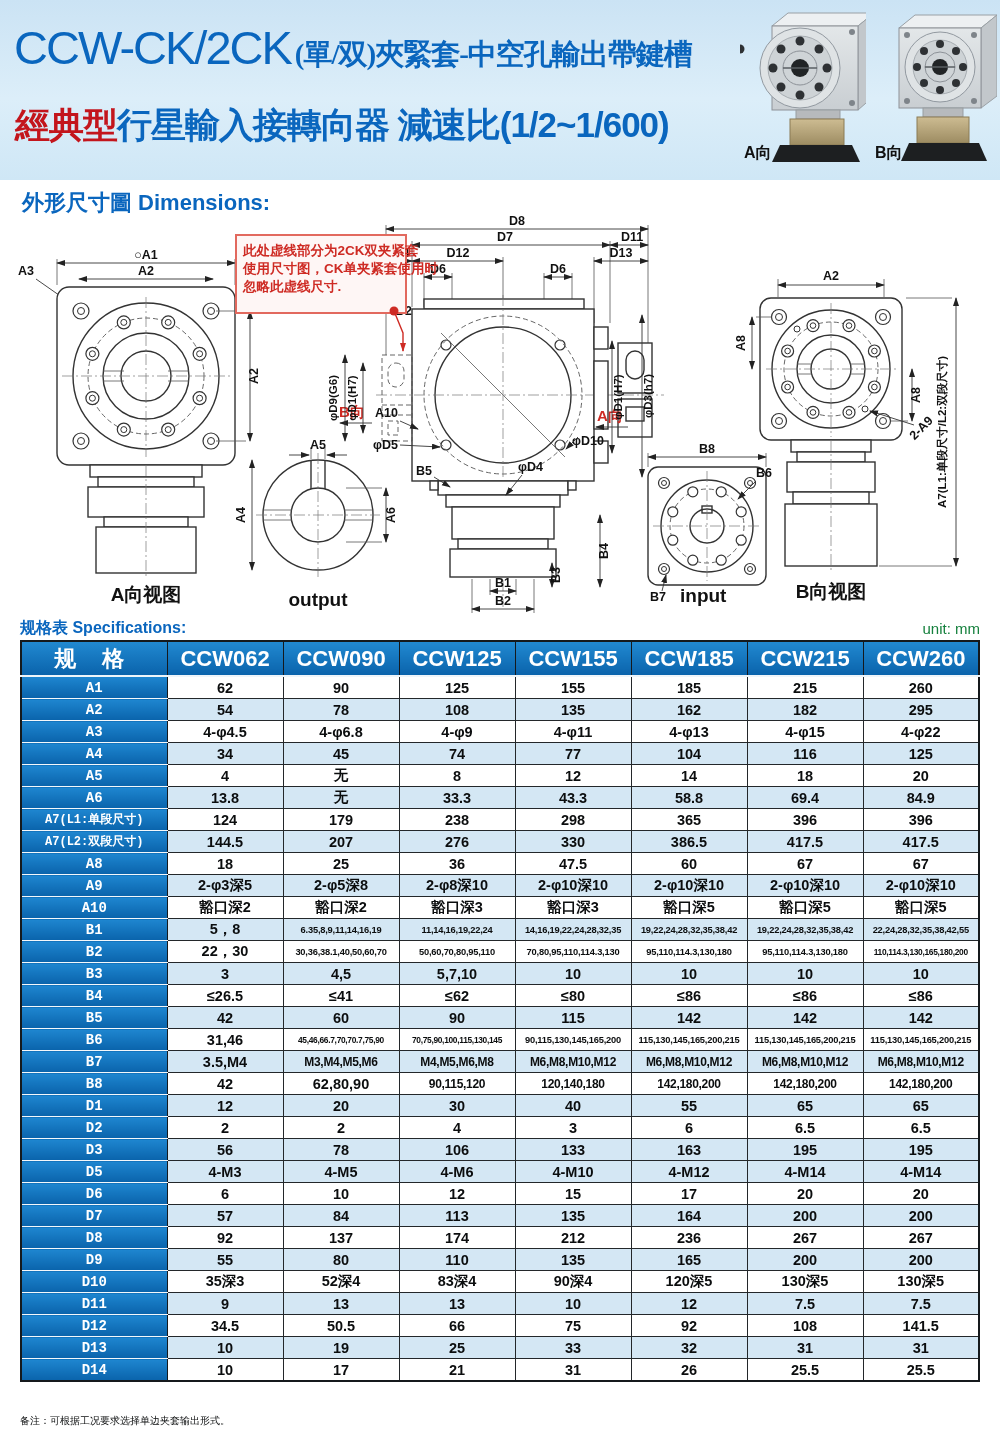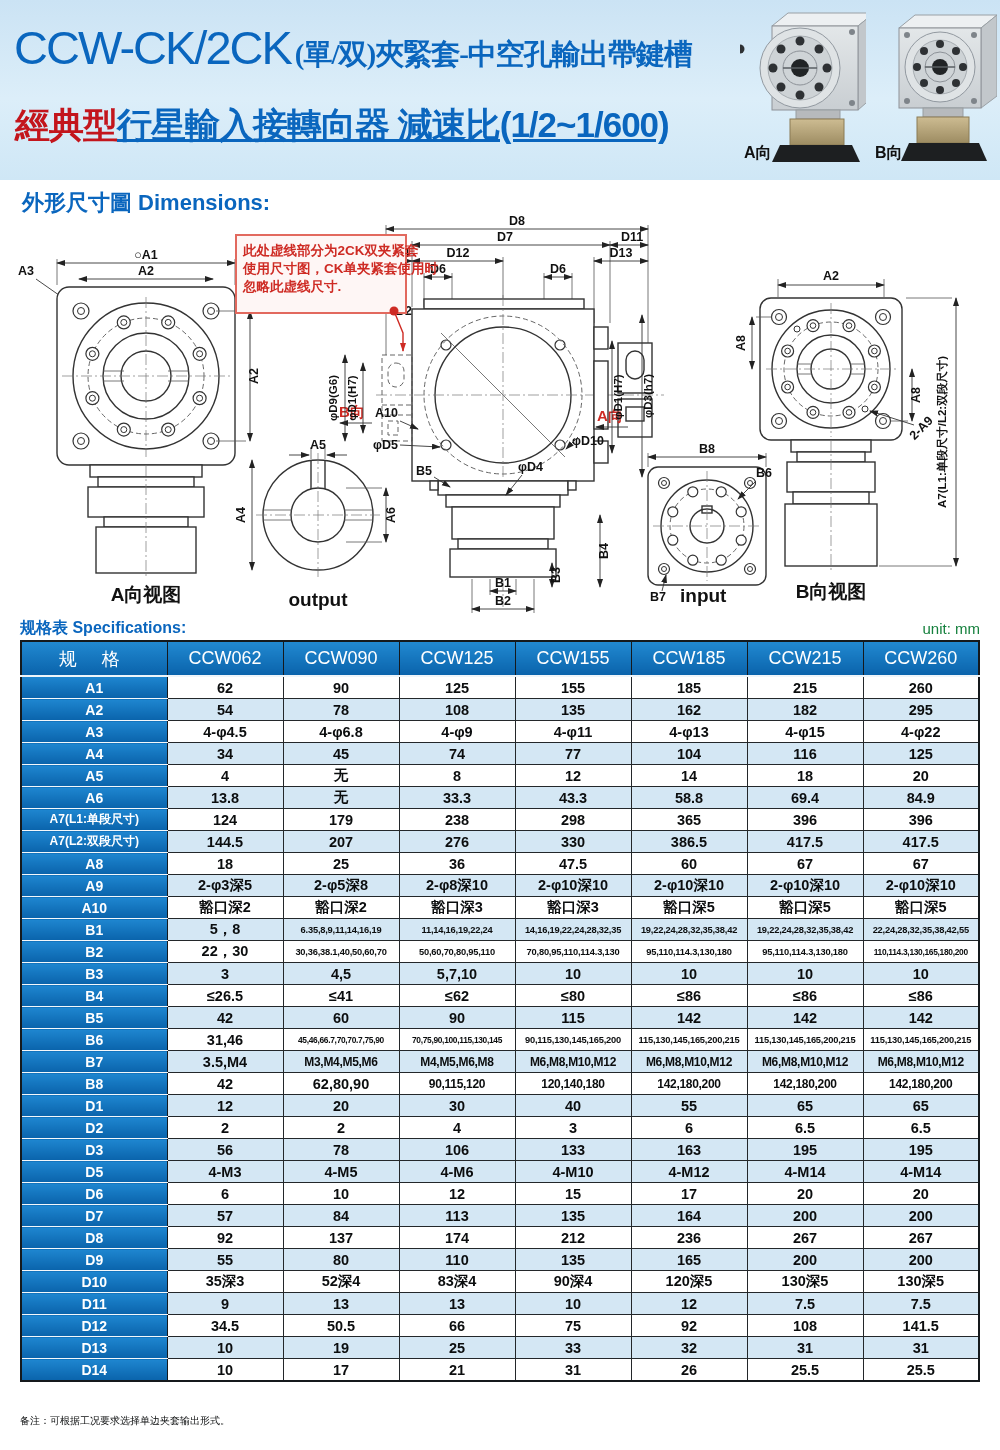--- a/index.html
+++ b/index.html
@@ -7,21 +7,21 @@
         font-family:"Liberation Sans",sans-serif;}
 
   
   .hero{position:absolute;left:0;top:0;width:1000px;height:180px;
         background:linear-gradient(180deg,#cbe3f4 0%,#dceef9 55%,#cfe7f6 100%);}
   .t1{position:absolute;left:14px;top:20px;white-space:nowrap;}
   .t1 .model{font-size:47px;font-weight:normal;color:#0a66be;letter-spacing:-2px;}
   .t1 .suffix{font-size:29px;font-weight:bold;color:#0a66be;letter-spacing:-1px;margin-left:4px;font-family:Liberation Serif, serif;}
   .t2{position:absolute;left:15px;top:102px;white-space:nowrap;font-weight:bold;font-size:35px;letter-spacing:-1px;}
   .t2 .red{color:#c3151c;}
-  .t2 .blue{color:#0a66be;text-decoration:underline;}
+  .t2 .blue{color:#0a66be;}
   .photo{position:absolute;top:4px;width:126px;height:170px;}
   .photo.a{left:740px;}
   .photo.b{left:871px;}
 
   
   .dims-heading{position:absolute;left:22px;top:188px;font-size:22px;font-weight:bold;color:#0a66be;}
   svg.dims{position:absolute;left:0;top:215px;}
   .ln{stroke:#333;stroke-width:1.4;fill:#fff;}
   .lnf{stroke:#333;stroke-width:1.4;fill:none;}
   .thin{stroke:#555;stroke-width:0.8;fill:none;}
@@ -36,25 +36,25 @@
   .redln{stroke:#ce2b24;stroke-width:1.4;fill:none;}
   .hole{stroke:#333;stroke-width:1.2;fill:#fff;}
   .holed{stroke:#333;stroke-width:1;fill:#fff;}
 
   
   .spec-title{position:absolute;left:20px;top:618px;font-size:16px;font-weight:bold;color:#0a66be;}
   .unit{position:absolute;right:20px;top:620px;font-size:15px;font-weight:normal;color:#15803d;}
   table.spec{position:absolute;left:20px;top:640px;width:960px;border-collapse:collapse;
              table-layout:fixed;border:2px solid #15191c;}
   table.spec thead th{height:31px;background:linear-gradient(180deg,#2189d1 0%,#0a63ab 100%);
-      color:#fff;font-size:18px;font-weight:normal;border:1px solid #15191c;border-bottom:2px solid #eef5fa;}
+      color:#fff;font-size:22px;font-weight:bold;border:1px solid #15191c;border-bottom:2px solid #eef5fa;}
   table.spec thead th.first{letter-spacing:10px;}
   table.spec tbody th{background:linear-gradient(180deg,#1e86d0 0%,#0a63ab 100%);color:#fff;
       font-size:14px;font-weight:bold;border-left:1px solid #15191c;border-right:1px solid #15191c;
-      border-top:1px solid #f4f8fb;border-bottom:1px solid #f4f8fb;height:21px;padding:0;}
+      border-top:1px solid #f4f8fb;border-bottom:1px solid #f4f8fb;height:21px;padding:0;font-family:Liberation Mono, monospace;}
   table.spec tbody th.lsm{font-size:12px;}
   table.spec tbody td{border:1px solid #23272a;text-align:center;font-weight:bold;color:#0b0d0e;
       font-size:14.5px;height:21px;padding:0;background:#fff;white-space:nowrap;overflow:hidden;}
   table.spec tr.alt td{background:#d4e7f4;}
   table.spec td.sm{font-size:12px;letter-spacing:-0.3px;}
   table.spec td.xs{font-size:9.3px;letter-spacing:-0.2px;}
   table.spec td.xxs{font-size:8.4px;letter-spacing:-0.3px;}
   .note{position:absolute;left:20px;top:1414px;font-size:10px;font-weight:normal;color:#0b0d0e;}
 </style>
 </head>

